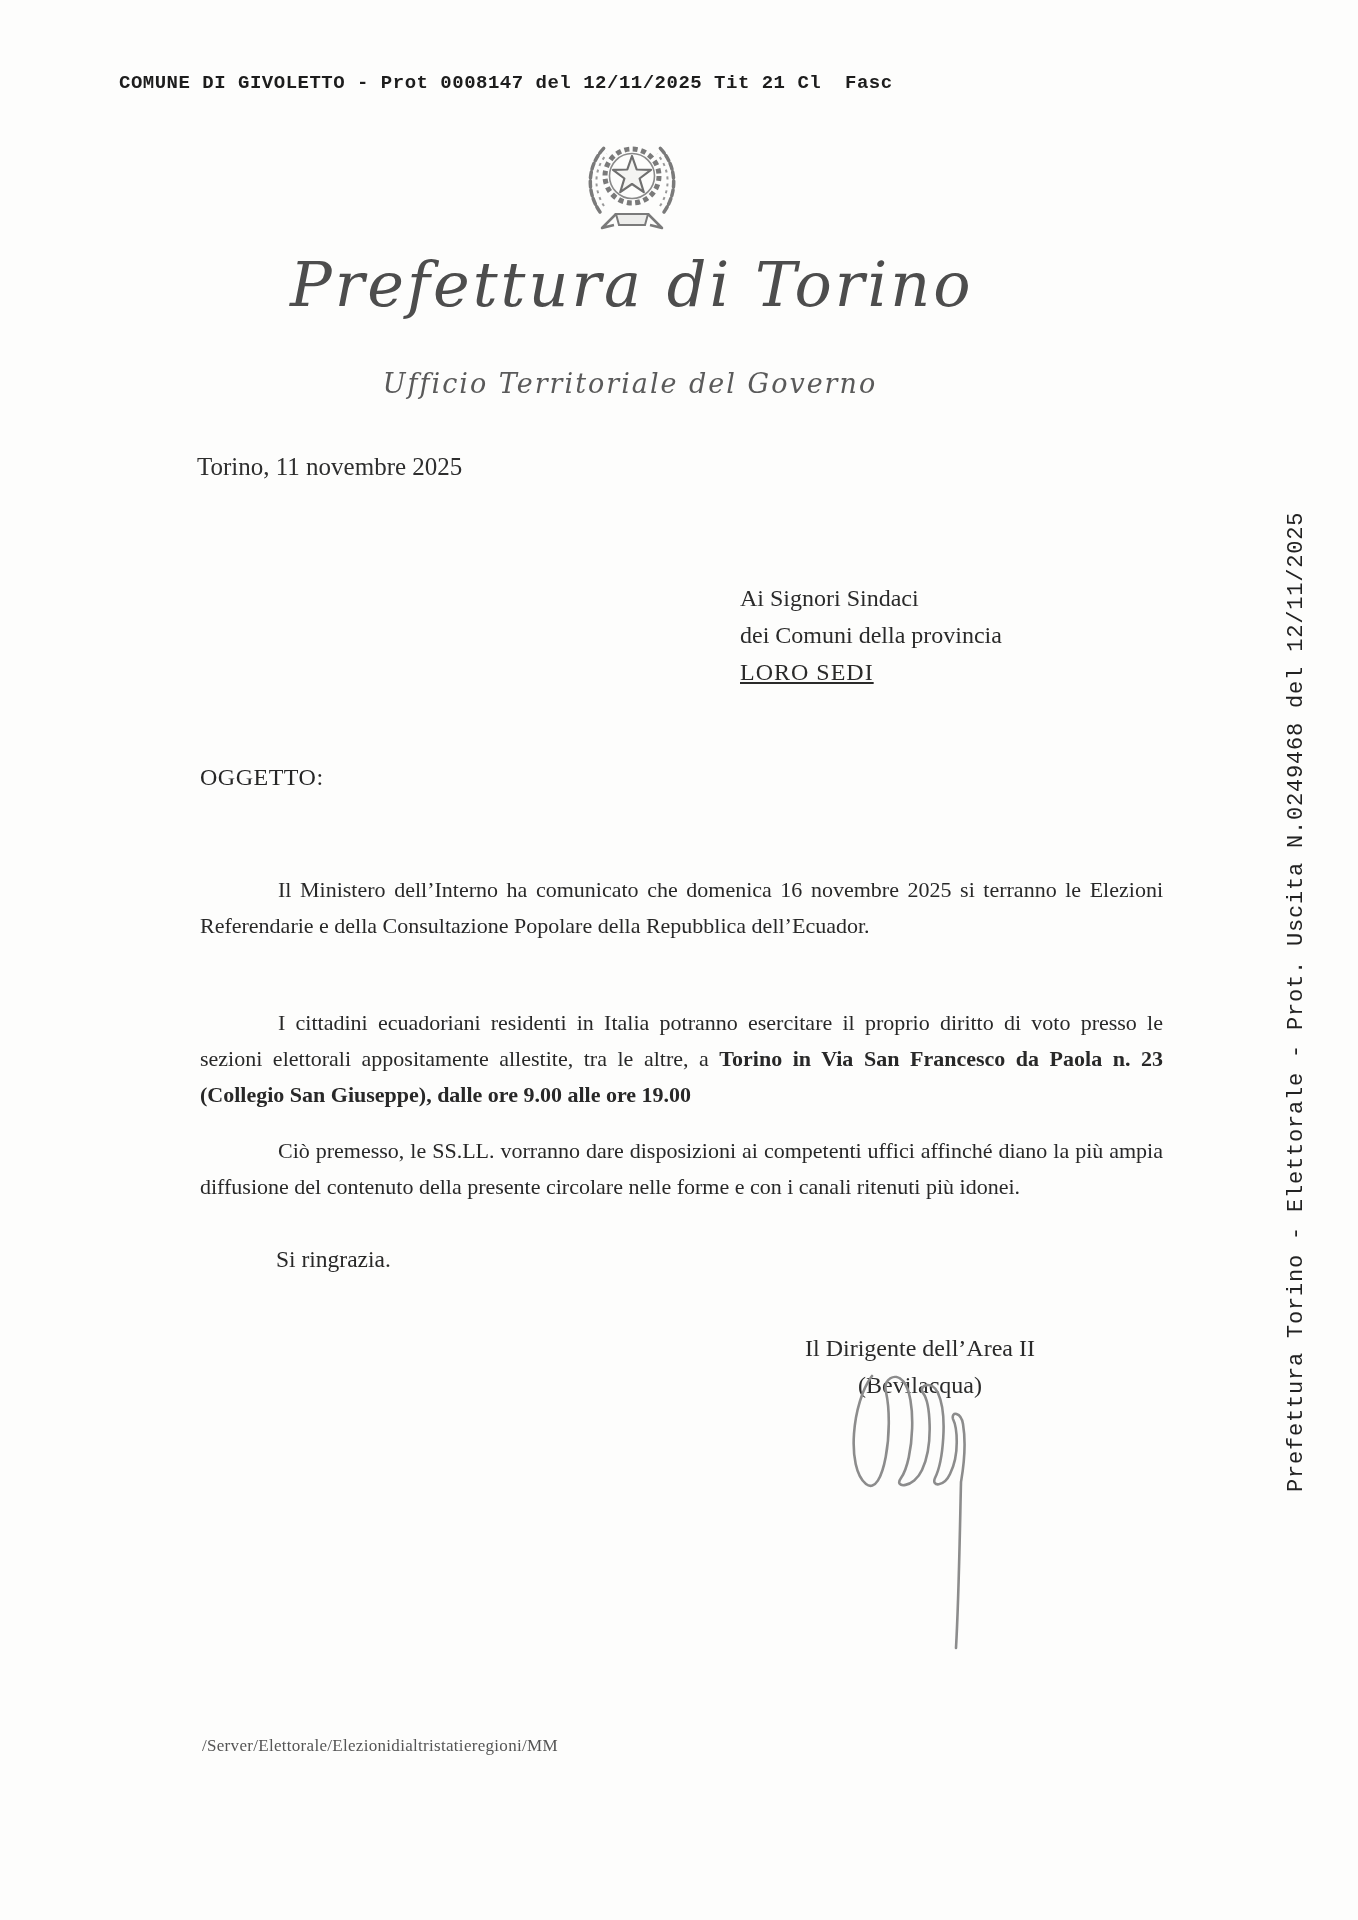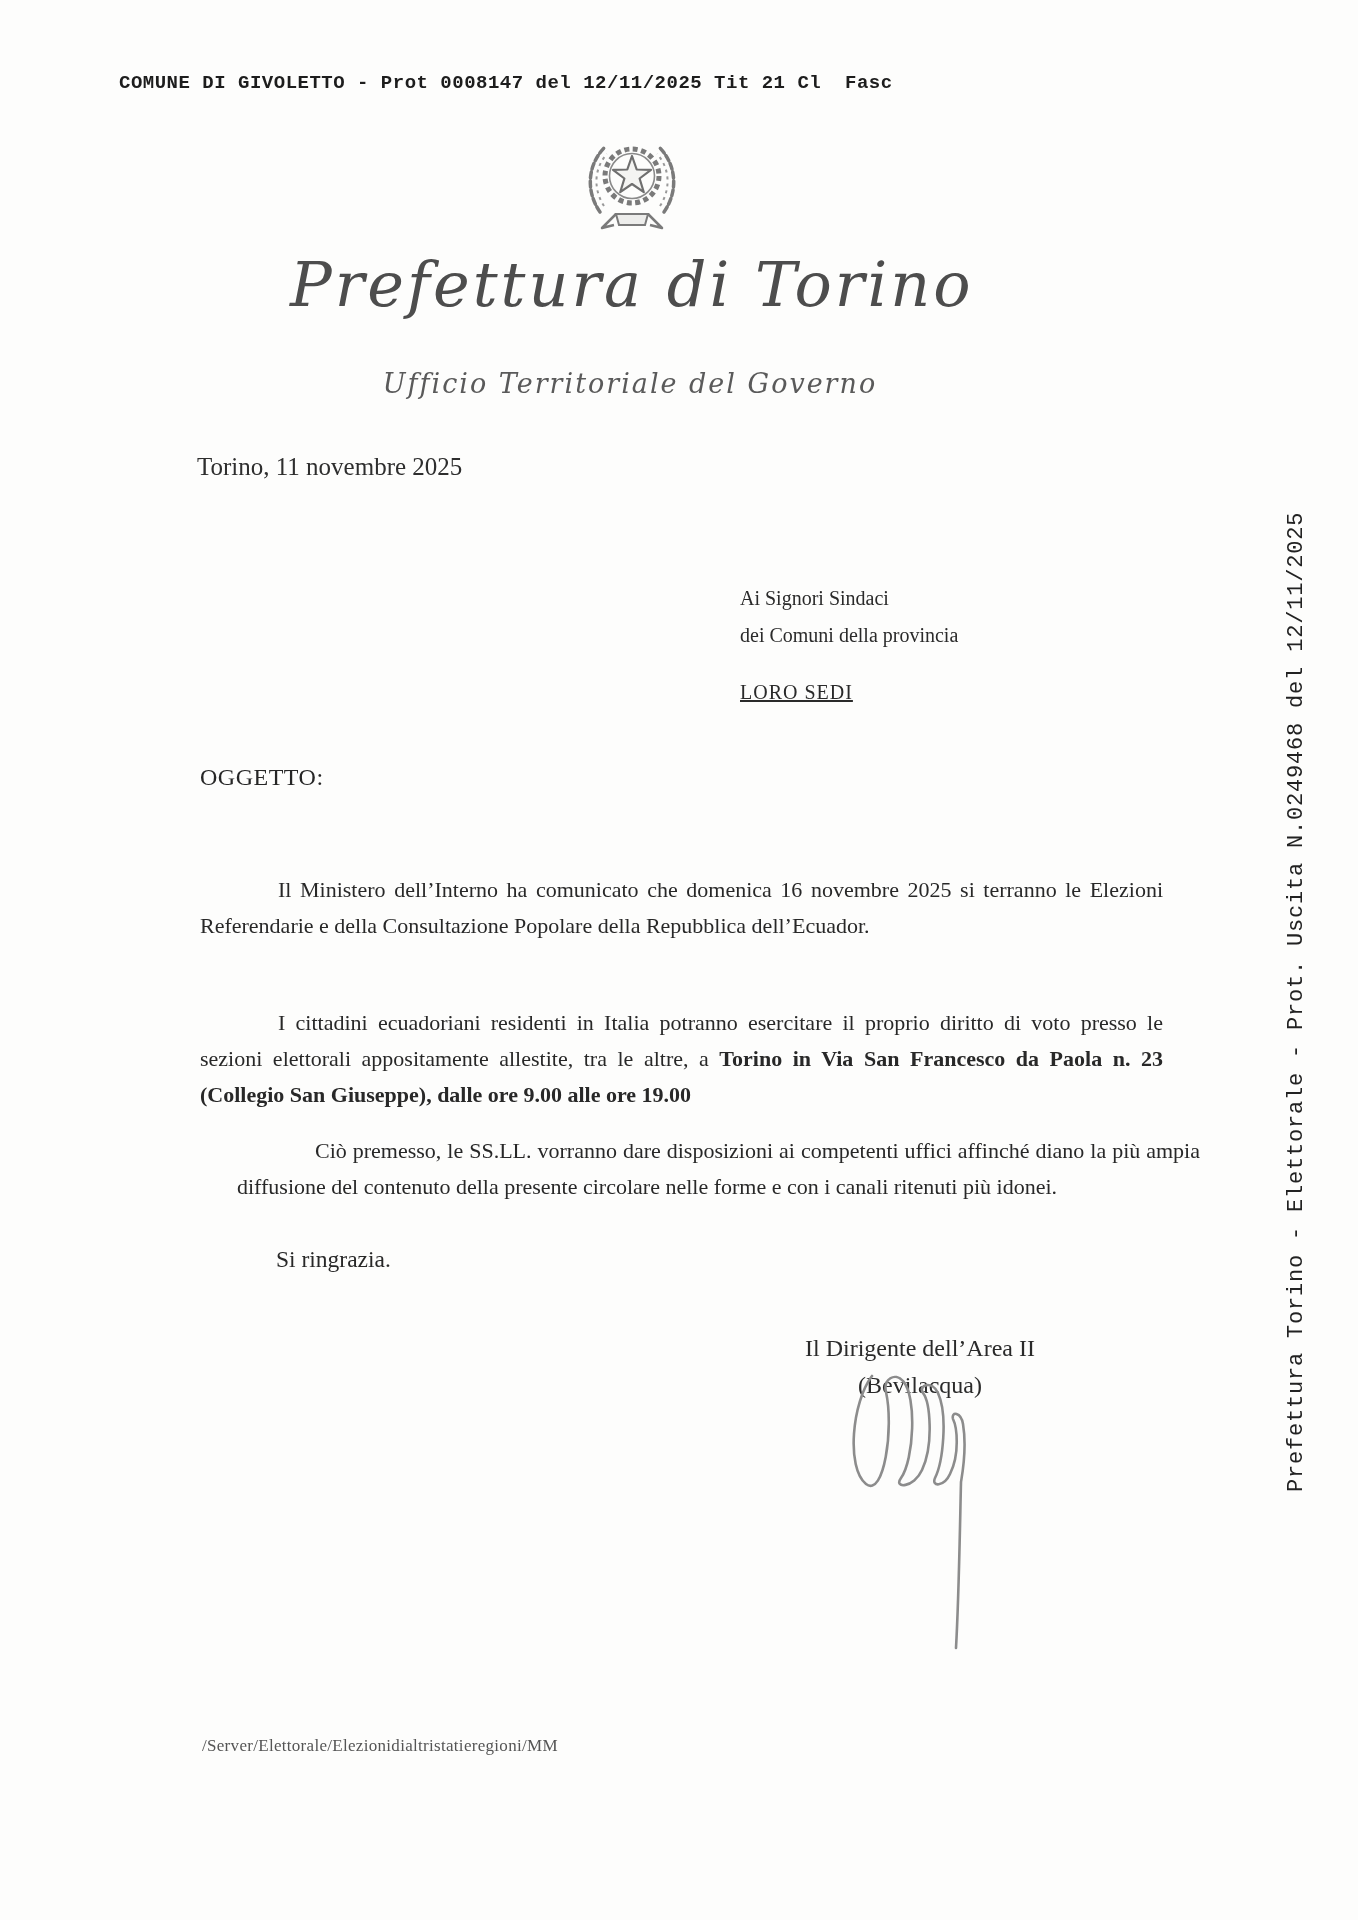--- a/index.html
+++ b/index.html
@@ -72,25 +72,25 @@
     left: 197px;
     top: 453px;
     font-size: 25px;
     color: #2e2e2e;
   }
 
   .recipient {
     position: absolute;
     left: 740px;
     top: 580px;
-    font-size: 20px;
+    font-size: 24px;
     line-height: 37px;
     color: #2a2a2a;
   }
-  .recipient .underlined { text-decoration: underline; letter-spacing: 1px; margin-top: 20px; }
+  .recipient .underlined { text-decoration: underline; letter-spacing: 1px; }
 
   .subject-row {
     position: absolute;
     left: 200px;
     top: 760px;
     width: 965px;
     display: flex;
     font-size: 24px;
     line-height: 34px;
     color: #262626;
@@ -109,21 +109,21 @@
     left: 200px;
     width: 963px;
     font-size: 22px;
     line-height: 36px;
     text-align: justify;
     text-indent: 78px;
     color: #282828;
   }
   .para-1 { top: 872px; }
   .para-2 { top: 1005px; }
-  .para-3 { top: 1133px; margin-left: 37px; }
+  .para-3 { top: 1133px; }
   .body-para .bold { font-weight: bold; }
 
   .closing {
     position: absolute;
     left: 276px;
     top: 1246px;
     font-size: 23.5px;
     color: #282828;
   }
 

